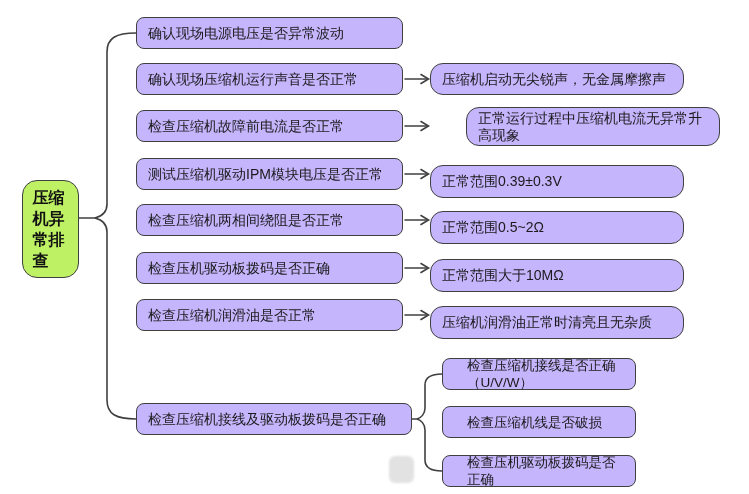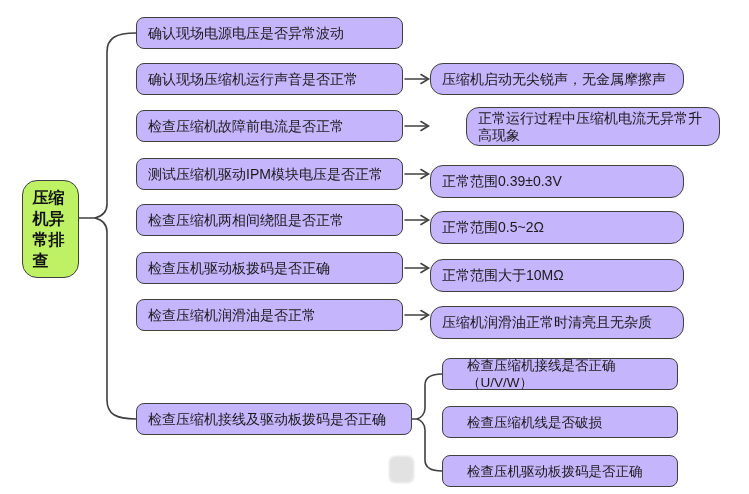--- a/index.html
+++ b/index.html
@@ -22,21 +22,21 @@
     font-size:14px;
     line-height:17px;
     color:#1a1a1a;
     letter-spacing:0;
   }
   .left  { left:136px; width:267px; height:32px; }
   .wide  { width:276px; }
   .right { left:430px; width:254px; height:32px;border-radius:13px; }
   .tall  { height:39px;margin-left:36px; }
   .h33   { height:33px;margin-top:7px; }
-  .sub   { left:442px; width:236px; height:32px; font-size:13.5px;padding-left:24px; }
+  .sub   { left:442px; width:194px; height:32px; font-size:13.5px;padding-left:24px; }
   .root-box {
     position:absolute;
     left:22px; top:180px;
     width:57px; height:98px;
     box-sizing:border-box;
     border:1.8px solid #404040;
     border-radius:15px;
     background:#bef264;
     display:flex;
     align-items:center;

